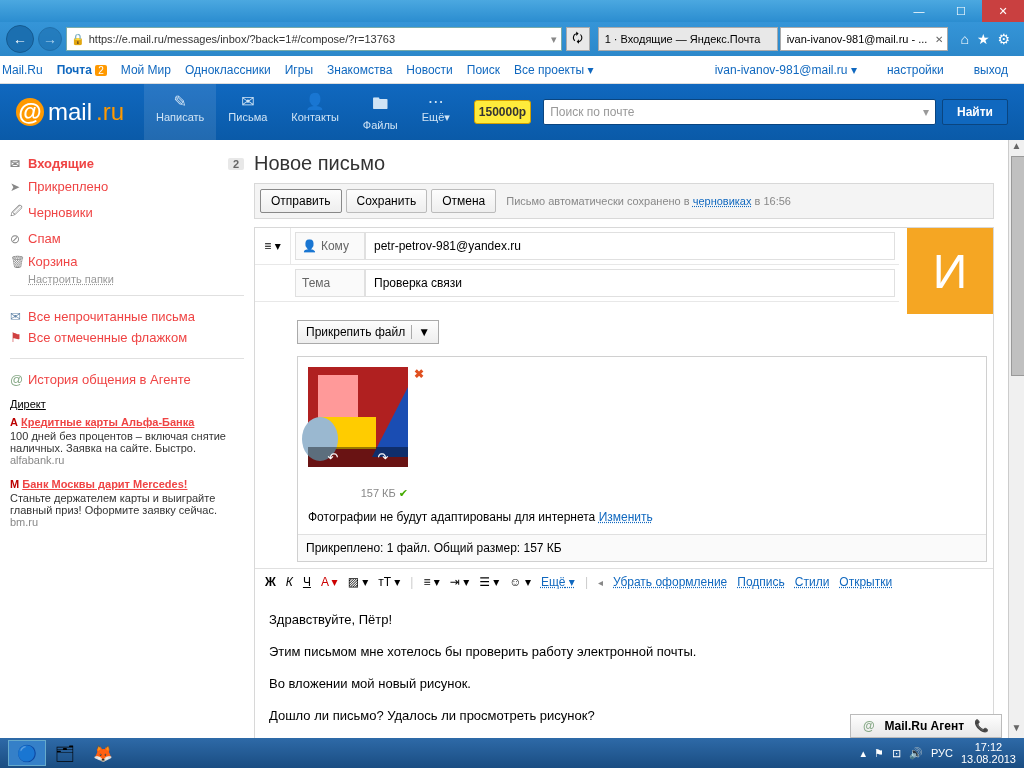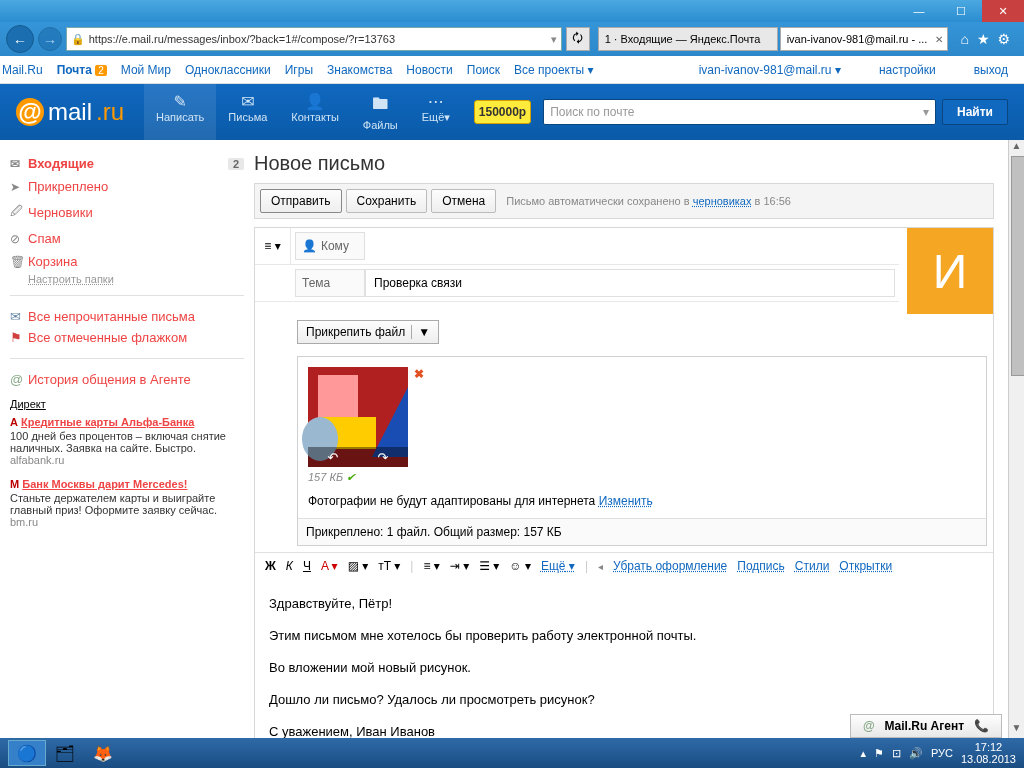--- a/index.html
+++ b/index.html
@@ -18,21 +18,21 @@
 .tabs { display: flex; gap: 2px; margin-left: 4px; }
 .tab { height: 24px; background: #e8e8e8; border: 1px solid #aaa; padding: 0 20px 0 6px; display: flex; align-items: center; font-size: 11px; max-width: 180px; overflow: hidden; white-space: nowrap; position: relative; }
 .tab.active { background: #fff; }
 .tab .close-x { position: absolute; right: 4px; font-size: 10px; color: #666; }
 .nav-icons { display: flex; gap: 8px; color: #fff; padding: 0 8px; font-size: 14px; }
 
 
 .topnav { height: 28px; background: #fff; border-bottom: 1px solid #ddd; display: flex; align-items: center; padding: 0 2px; font-size: 12px; }
 .topnav a { color: #1068bf; text-decoration: none; margin-right: 14px; cursor: pointer; }
 .topnav .badge { background: #f90; color: #fff; padding: 0 3px; font-size: 10px; border-radius: 2px; }
-.topnav-right { margin-left: auto; display: flex; align-items: center; gap: 24px; }
+.topnav-right { margin-left: auto; display: flex; align-items: center; gap: 16px; }
 
 
 .mailheader { height: 56px; background: linear-gradient(#1068bf, #0a5aa8); display: flex; align-items: center; padding: 0 16px; }
 .logo { color: #fff; font-size: 24px; display: flex; align-items: center; gap: 4px; }
 .logo .at { background: #f90; color: #fff; width: 28px; height: 28px; border-radius: 50%; display: flex; align-items: center; justify-content: center; font-weight: bold; }
 .logo .ru { color: #f90; }
 .header-tabs { display: flex; margin-left: 20px; height: 100%; }
 .htab { color: #d0e4f5; padding: 8px 12px 4px; text-align: center; cursor: pointer; font-size: 11px; }
 .htab.active { background: rgba(255,255,255,0.1); }
 .htab .icon { font-size: 16px; display: block; }
@@ -86,21 +86,21 @@
 .thumb-wrap { display:flex; align-items:flex-start; gap:6px; }
 .thumb { width: 100px; height: 100px; position: relative; }
 .thumb .art { position:absolute; inset:0; }
 .thumb .rect-top { position:absolute; left:10px; top:8px; width:40px; height:42px; background: #ff9999; }
 .thumb .rect-yellow { position:absolute; left:10px; top:50px; width:58px; height:32px; background:#ffcc00; }
 .thumb .circle { position:absolute; left:-6px; top:50px; width:36px; height:44px; background:#9ab8d0; border-radius:50%; }
 .thumb .tri { position:absolute; right:0; top:20px; width:0; height:0; border-left:36px solid transparent; border-bottom:70px solid #1a4db3; }
 .thumb .bg { position:absolute; inset:0; background:#b02020; z-index:-1; }
 .thumb-bar { position:absolute; bottom:0; left:0; right:0; height:20px; background:rgba(0,0,0,0.4); display:flex; justify-content:space-around; align-items:center; color:#fff; font-size:13px; }
 .remove-x { color: #e05020; font-weight: bold; cursor:pointer; }
-.thumb-size { color:#888; font-size:11px; text-align:left; margin-top:4px;font-style:italic; }
+.thumb-size { color:#888; font-size:11px; text-align:right; margin-top:20px; }
 .thumb-size .check { color: #4a0; }
 .attach-note { margin-top: 10px; font-size: 12px; }
 .attach-note a { color:#1068bf; text-decoration: underline dotted; }
 .attach-summary { background: #fafafa; border-top: 1px solid #e0e0e0; padding: 6px 8px; margin: 10px -10px -10px; font-size:12px; }
 
 .editor-toolbar { display:flex; align-items:center; gap:10px; padding:6px 10px; border-top:1px solid #e0e0e0; font-size:12px; }
 .editor-toolbar .tbtn { cursor:pointer; }
 .editor-toolbar .sep { color:#ccc; }
 .editor-toolbar a { color:#1068bf; text-decoration: underline dotted; cursor:pointer; }
 
@@ -246,20 +246,21 @@
 
     <div class="compose">
       <div style="display:flex;">
         <div class="fields-left">
           <div class="row">
             <div class="opts">≡ ▾</div>
             <div class="label">
                 <span>👤</span>
                 <span>Кому</span>
               </div>
+            <div class="value">petr-petrov-981@yandex.ru</div>
           </div>
           <div class="row">
             <div style="width:36px"></div>
             <div class="label">Тема</div>
             <div class="value">Проверка связи</div>
           </div>
         </div>
         <div class="avatar-box">И</div>
       </div>
 

